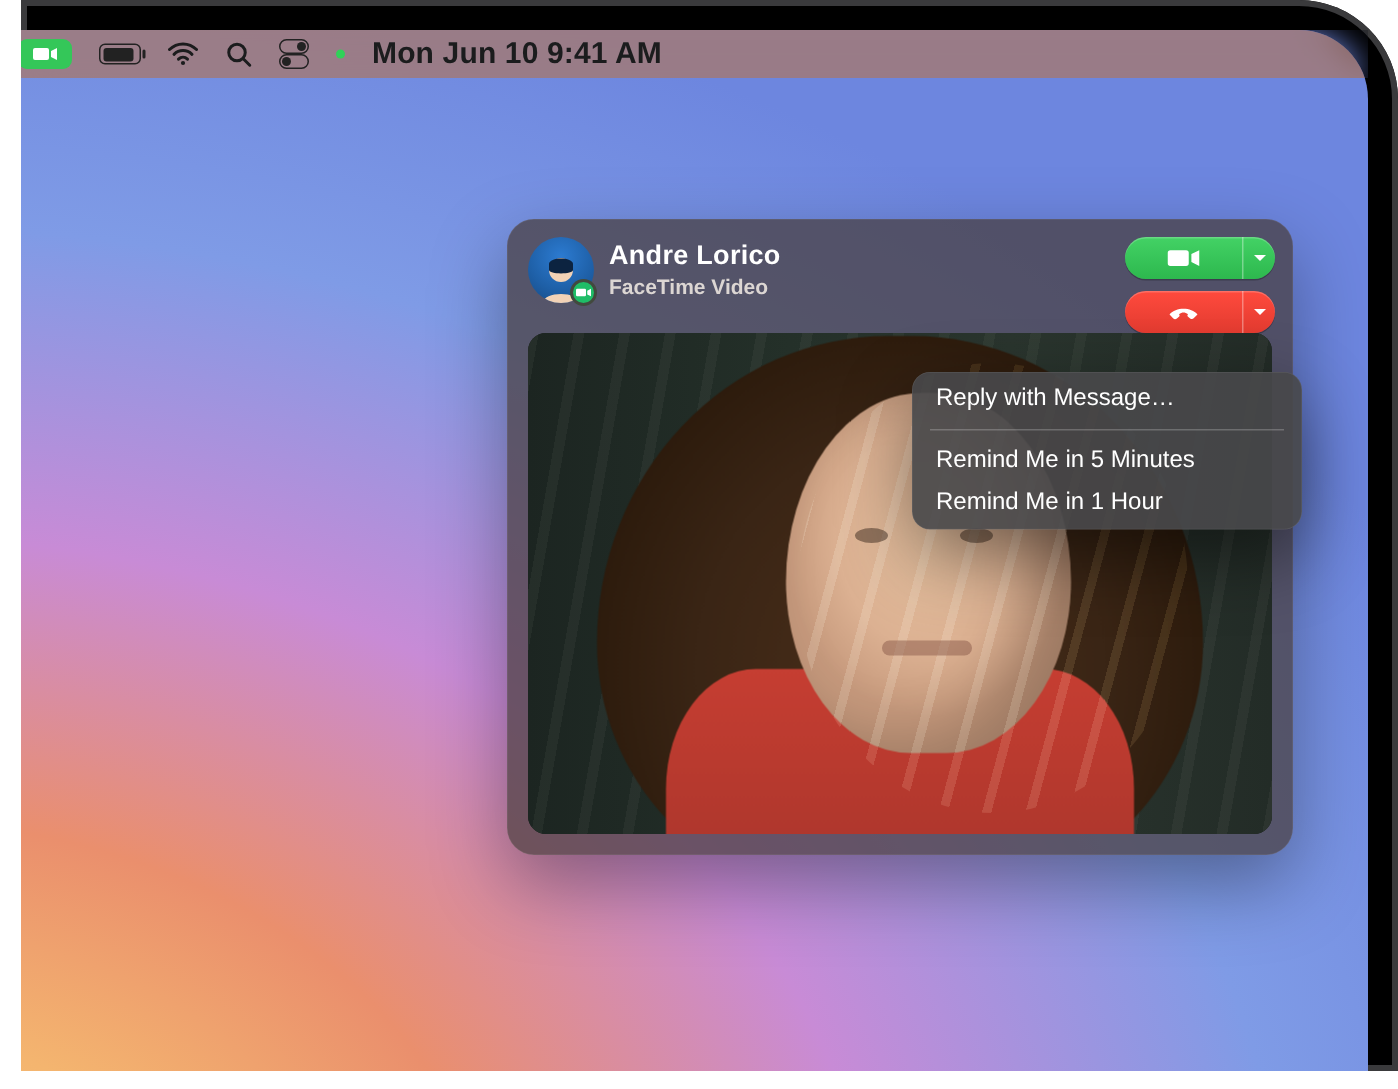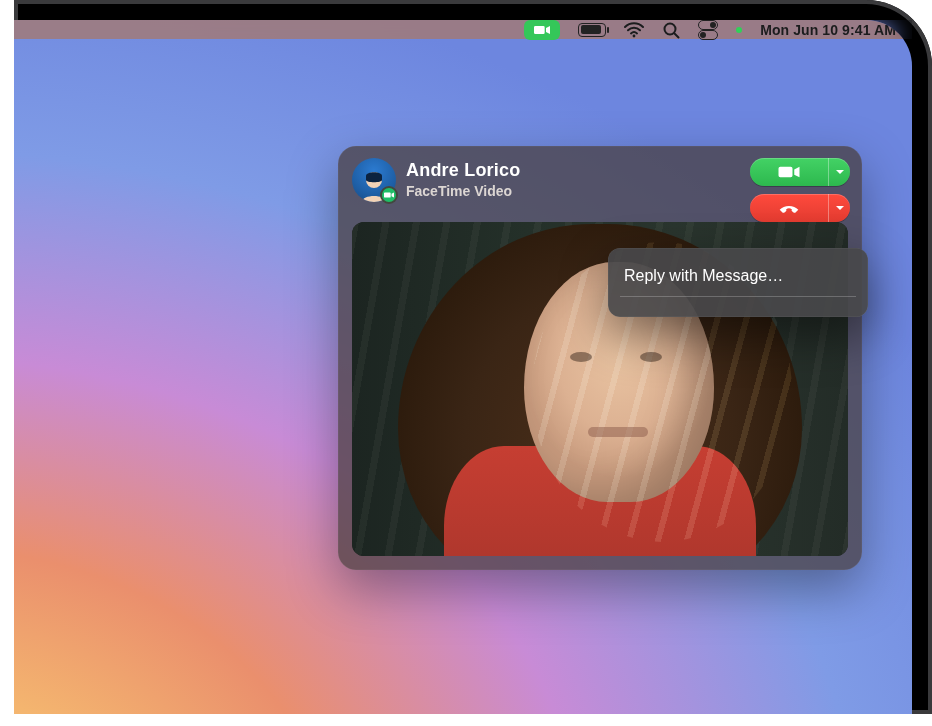--- a/index.html
+++ b/index.html
@@ -25,30 +25,30 @@
     width: 900px; height: 694px;
     border-top-right-radius: 46px;
     overflow: hidden;
     background:
       radial-gradient(1200px 900px at -10% 120%, #f6c87e 0%, #f4b56f 18%, #ea8f6d 34%, #c88bd6 55%, #7f9be6 78%, #6d86df 100%);
   }
   
   .menubar {
     position: absolute;
     top: 0; left: 0; right: 0;
-    height: 19px;
+    height: 32px;
     background: rgba(165,120,110,0.78); 
     backdrop-filter: blur(10px);
     display: flex;
     align-items: center;
-    justify-content: flex-end;
+    justify-content: flex-start;
     gap: 18px;
     padding: 0 16px 0 0;
     color: #1b1c1d;
-    font-size: 14px;
+    font-size: 20px;
     font-weight: 500;
   }
   .mb-item { display: inline-flex; align-items: center; justify-content: center; height: 100%; }
   .pill {
     width: 36px; height: 20px; border-radius: 6px;
     background: #34c759; display: inline-flex; align-items: center; justify-content: center;
   }
   .pill svg { width: 16px; height: 12px; fill: #fff; }
   .battery {
     position: relative; width: 28px; height: 14px; border: 1.6px solid #222; border-radius: 4px;
@@ -181,21 +181,21 @@
   .preview .mouth { position: absolute; left: 236px; top: 205px; width: 60px; height: 10px; background: #8a5a49; border-radius: 10px; opacity: .5; }
 
   
   .menu {
     position: absolute;
     left: 596px; top: 228px;
     width: 260px;
     border-radius: 12px;
     background: rgba(72,72,74,.92);
     box-shadow: 0 18px 48px rgba(0,0,0,.45), inset 0 0 0 .5px rgba(255,255,255,.08);
-    padding: 14px 14px;
+    padding: 4px 14px;
     color: #fff;
     font-size: 16px;
   }
   .menu .item { padding: 5px 2px; border-radius: 6px; cursor: default; }
   .menu .sep { height: 1px; background: rgba(255,255,255,.22); margin: 6px -2px; }
 
 </style>
 </head>
 <body>
 
@@ -302,17 +302,19 @@
           <div class="light-stripes"></div>
           <div class="eye l"></div>
             <div class="eye r"></div>
           <div class="mouth"></div>
         </div>
       </div>
 
       <div class="menu">
         <div class="item">Reply with Message…</div>
         <div class="sep"></div>
+        <div class="item">Remind Me in 5 Minutes</div>
+        <div class="item">Remind Me in 1 Hour</div>
       </div>
 
     </div>
   </div>
 </div>
 
 </body></html>

